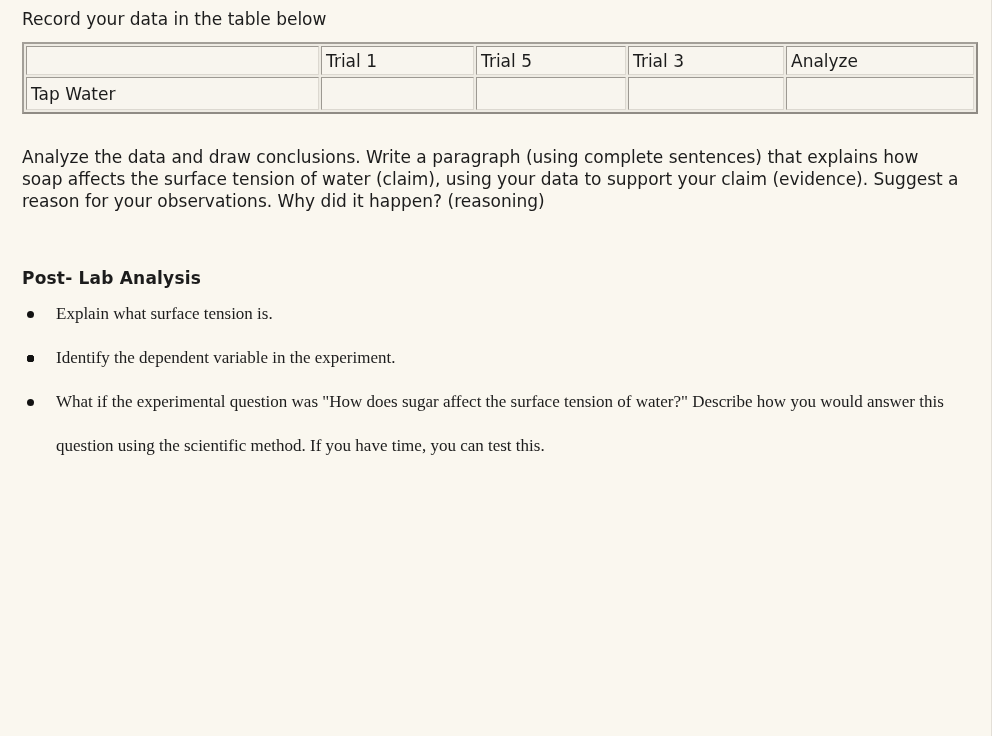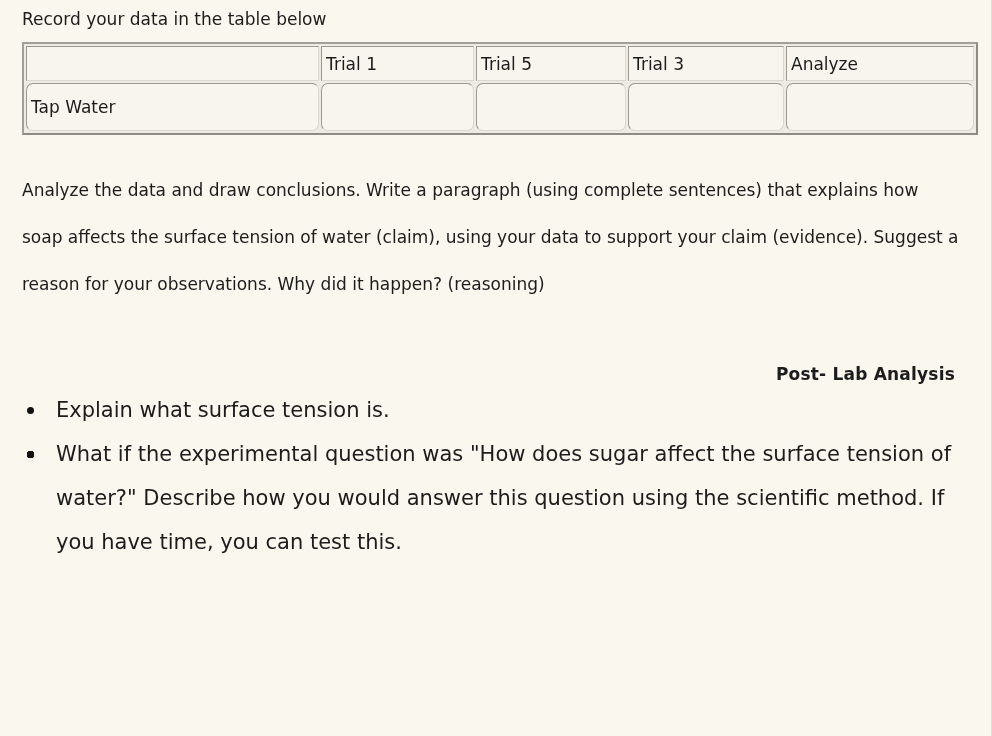--- a/index.html
+++ b/index.html
@@ -5,21 +5,21 @@
   * { box-sizing: border-box; }
   html, body { margin: 0; padding: 0; }
   body {
     background: #faf7ef;
     font-family: "DejaVu Sans", "Liberation Sans", sans-serif;
     color: #1c1c1c;
   }
   .page {
     width: 992px;
     height: 736px;
-    padding: 6px 36px 0 22px;
+    padding: 6px 28px 0 22px;
     position: relative;
     overflow: hidden;
     background: #faf7ef;
     border-right: 1px solid #e3dfd7;
   }
   .intro {
     font-size: 17px;
     line-height: 22px;
     margin: 2px 0 12px 0;
   }
@@ -37,42 +37,42 @@
     background: #f8f5ee;
     border: 1px solid #9d9992;
     border-bottom-color: #dcd8d0;
     border-right-color: #dcd8d0;
     font-size: 17px;
     padding: 2px 4px;
     vertical-align: middle;
     overflow: hidden;
     white-space: nowrap;
   }
-  td.hdr { height: 35px; }
-  td.cell { height: 48px; border-radius: 7px; }
+  td.hdr { height: 29px; }
+  td.cell { height: 33px; }
   .paragraph {
     font-size: 17px;
-    line-height: 47px;
+    line-height: 22px;
     width: 940px;
     margin: 32px 0 0 0;
   }
   .heading {
     margin: 56px 0 0 0;
     font-size: 17px;
     font-weight: bold;
     letter-spacing: 0.2px;
-    text-align: right;
   }
   ul.questions {
     list-style: none;
     margin: 4px 0 0 0;
     padding: 0;
-    font-size: 21px;
+    font-size: 17px;
     line-height: 44px;
     width: 930px;
+    font-family: Liberation Serif, serif;
   }
   ul.questions li {
     position: relative;
     padding-left: 34px;
   }
   ul.questions li .dot {
     position: absolute;
     left: 5px;
     top: 19px;
     width: 7px;
@@ -127,20 +127,21 @@
       <span class="dot"></span>
     </li>
     <li>
       <span class="dot"></span>
     </li>
     <li>
       <span class="dot"></span>
     </li>
     <li>
       <span class="dot"></span>
+      <span>Identify the dependent variable in the experiment.</span>
     </li>
     <li>
       <span class="dot"></span>
       <span>What if the experimental question was "How does sugar affect the surface tension of water?" Describe how you would answer this question using the scientific method. If you have time, you can test this.</span>
     </li>
   </ul>
 
 </div>
 
 </body></html>

